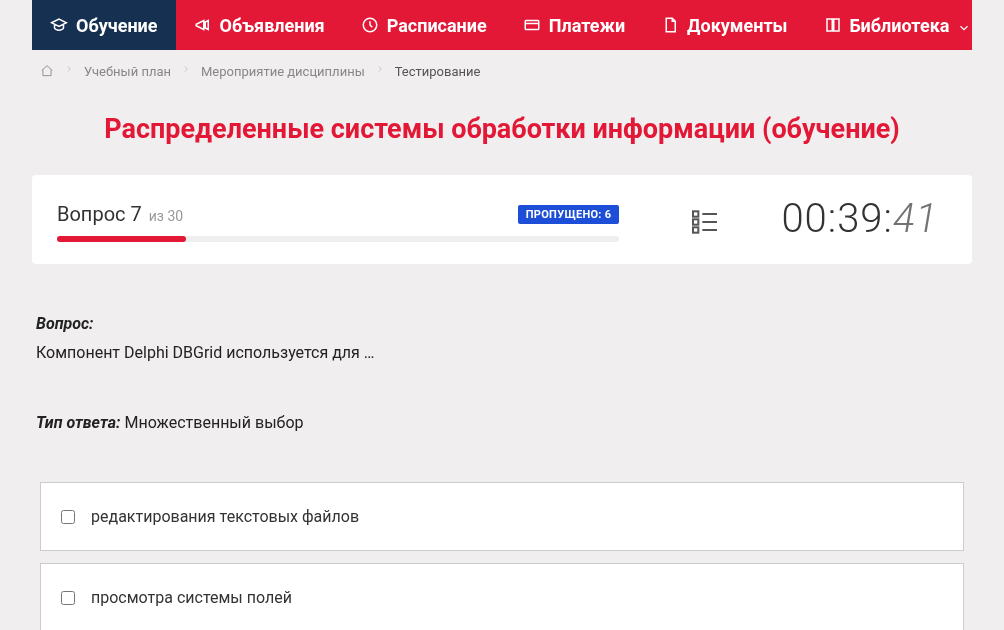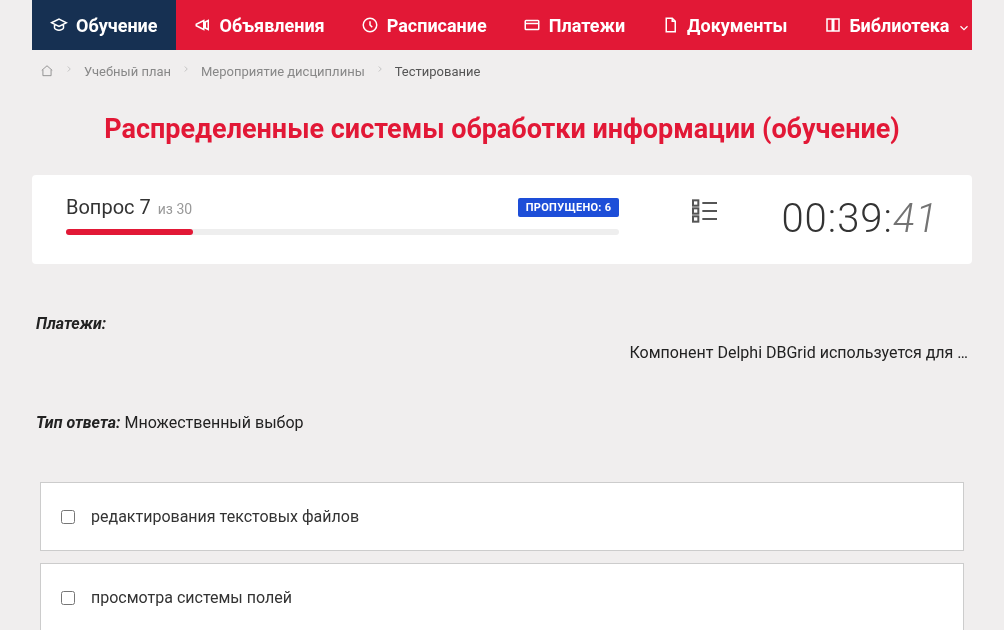--- a/index.html
+++ b/index.html
@@ -58,23 +58,23 @@
     text-align:center;
     color:#e21836;
     font-weight:700;
     font-size:27px;
     margin: 22px 0 30px 0;
   }
 
   .status-card {
     background:#fff;
     border-radius:4px;
-    padding: 20px 34px 22px 34px;
+    padding: 20px 34px 22px 25px;
     display:flex;
-    align-items:flex-start;
+    align-items:flex-end;
     gap: 30px;
   }
   .q-col { flex:1; }
   .q-head { display:flex; align-items:center; justify-content:space-between; }
   .q-title { font-size:20px; color:#333; font-weight:400; }
   .q-title .total { font-size:14px; color:#999; margin-left:2px; }
   .skipped-badge {
     background:#1d4ed8;
     color:#fff;
     font-size:11px;
@@ -108,21 +108,21 @@
   }
   .timer .faded { color:#737373;font-style:italic; }
 
   .question-block {
     margin-top: 50px;
     padding: 0 4px;
     font-size:16px;
     color:#222;
   }
   .label-strong { font-weight:700; font-style:italic; }
-  .q-text { margin-top:8px; line-height:1.5;text-align:right; }
+  .q-text { margin-top:8px; line-height:1.5; }
   .ans-type { margin-top:48px; }
   .ans-type .val { font-weight:400; font-style:normal; }
 
   .options {
     margin-top: 50px;
     padding: 0 8px 40px 8px;
   }
   .option {
     border:1px solid #ccc;
     background:#fff;
@@ -256,21 +256,21 @@
             <rect x="3" y="10" width="4" height="4"></rect>
           </svg>
       </span>
     </div>
     <div class="timer">
       <span>00:39:</span><span class="faded">41</span>
     </div>
   </div>
 
   <div class="question-block">
-    <div><span class="label-strong">Платежи:</span></div>
+    <div><span class="label-strong">Вопрос:</span></div>
     <div class="q-text">Компонент Delphi DBGrid используется для …</div>
     <div class="ans-type">
       <span class="label-strong">Тип ответа:</span>
       <span class="val"> <span>Множественный выбор</span></span>
     </div>
   </div>
 
   <div class="options">
     <label class="option">
       <input type="checkbox" style="">

